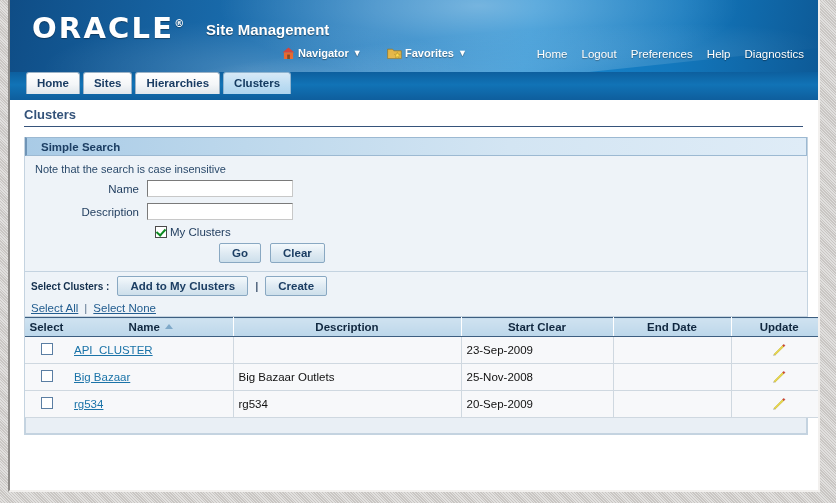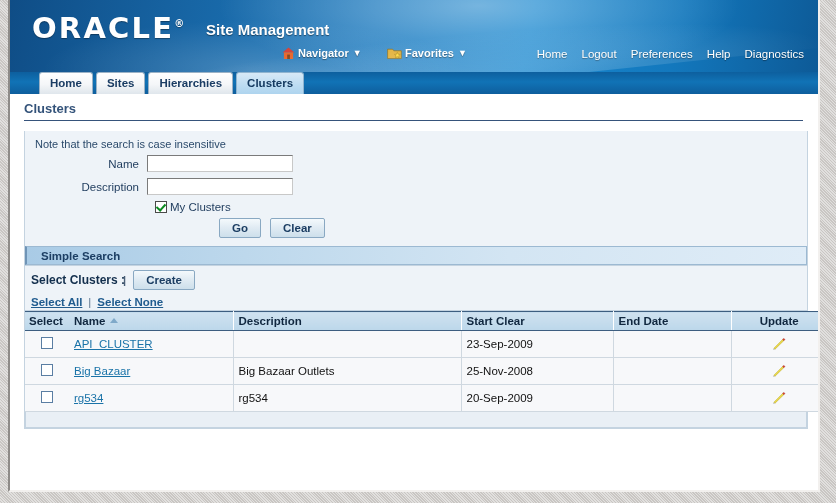--- a/index.html
+++ b/index.html
@@ -114,23 +114,23 @@
     color: #ffffff;
     font-size: 11.5px;
     text-decoration: none;
     margin-left: 11px;
     text-shadow: 0 1px 1px rgba(0,0,0,.45);
   }
 
   
   #tabbar {
     position: relative;
-    height: 22px;
+    height: 28px;
     background: linear-gradient(180deg, #0d5f9e 0%, #1173b6 45%, #0e5e9d 100%);
-    padding-left: 29px;
+    padding-left: 16px;
     box-sizing: border-box;
     white-space: nowrap;
   }
   .tab {
     display: inline-block;
     height: 22px;
     line-height: 21px;
     padding: 0 10px;
     margin-right: 3px;
     font-size: 11.5px;
@@ -285,60 +285,60 @@
 
   
   #action-bar {
     display: flex;
     align-items: center;
     background: #eef3f8;
     border-top: 1px solid #c4d3e0;
     padding: 4px 0 4px 6px;
   }
   #select-clusters-label {
-    font-size: 12px;
+    font-size: 10px;
     font-weight: bold;
     color: #132f4d;
+    margin-right: 8px;
   }
   #pipe-sep {
     color: #4a5f77;
     font-weight: bold;
     margin: 0 7px 0 -2px;
   }
 
   
   #select-links {
     background: #eef3f8;
     padding: 2px 0 2px 6px;
     font-size: 11.5px;
     border-bottom: 1px solid #c4d3e0;
   }
   #select-links a {
     color: #215c8f;
     text-decoration: underline;
-    font-weight: bold;
   }
   #select-links .sep {
     color: #5d7690;
     margin: 0 6px;
   }
 
   
   #cluster-table {
     width: 100%;
     border-collapse: collapse;
     background: #ffffff;
     table-layout: fixed;
   }
   #cluster-table th {
     background: linear-gradient(180deg, #cfe2f0 0%, #bcd7ea 100%);
     color: #10273f;
     font-size: 11.5px;
     font-weight: bold;
-    text-align: left;
+    text-align: center;
     height: 19px;
     padding: 0 5px;
     border-right: 1px solid #ffffff;
     border-bottom: 1px solid #3d5e80;
     border-top: 1px solid #3d5e80;
     box-sizing: border-box;
     white-space: nowrap;
   }
   #cluster-table th.c-select { width: 44px; padding-left: 4px; border-right: none; }
   #cluster-table th.c-name { width: 164px; }
@@ -450,20 +450,22 @@
 
     <div id="page">
 
       <div id="page-title-wrap">
         <div id="page-title">Clusters</div>
         <div id="title-rule"></div>
       </div>
 
       <div id="content">
 
+        <div id="search-header">Simple Search</div>
+
         <div id="search-body">
           <div id="search-note">Note that the search is case insensitive</div>
 
           <div class="field-row">
             <div class="field-label">Name</div>
             <input class="field-input" type="text" value="" style="">
           </div>
 
           <div class="field-row">
             <div class="field-label">Description</div>
@@ -475,24 +477,23 @@
             <span class="chk checked"></span>
             <span id="mycl-label">My Clusters</span>
           </div>
 
           <div id="btn-row">
             <button class="btn">Go</button>
             <button class="btn">Clear</button>
           </div>
         </div>
 
-        <div id="search-header">Simple Search</div>
-
         <div id="action-bar">
           <span id="select-clusters-label">Select Clusters :</span>
+          <button class="btn">Add to My Clusters</button>
           <span id="pipe-sep">|</span>
           <button class="btn">Create</button>
         </div>
 
         <div id="select-links">
           <a href="#">Select All</a><span class="sep">|</span><a href="#">Select None</a>
         </div>
 
         <table id="cluster-table">
           <thead>

